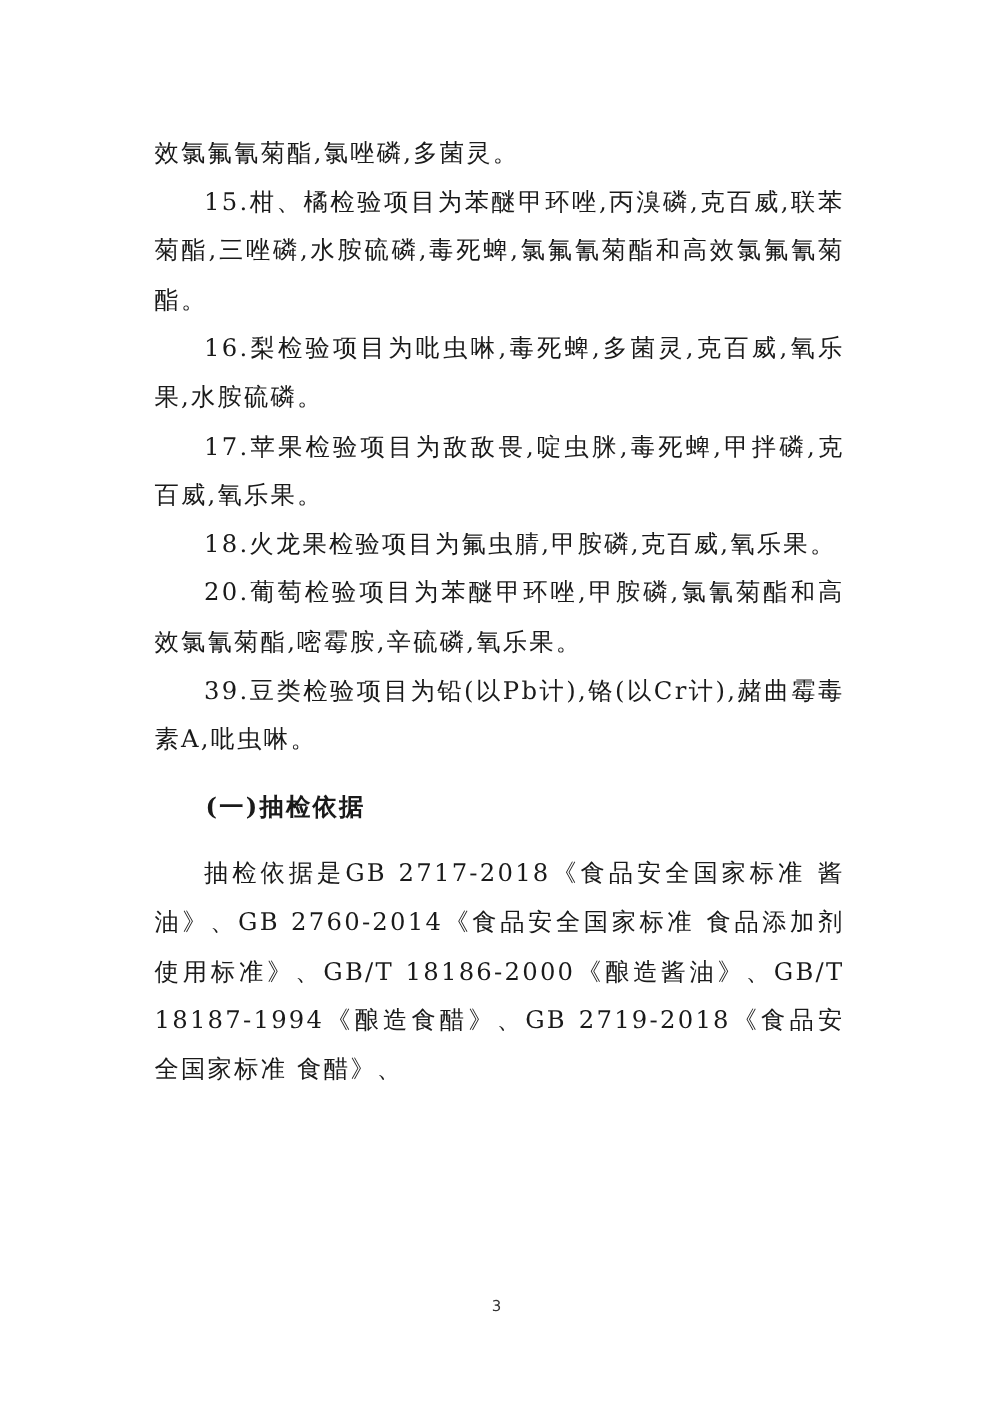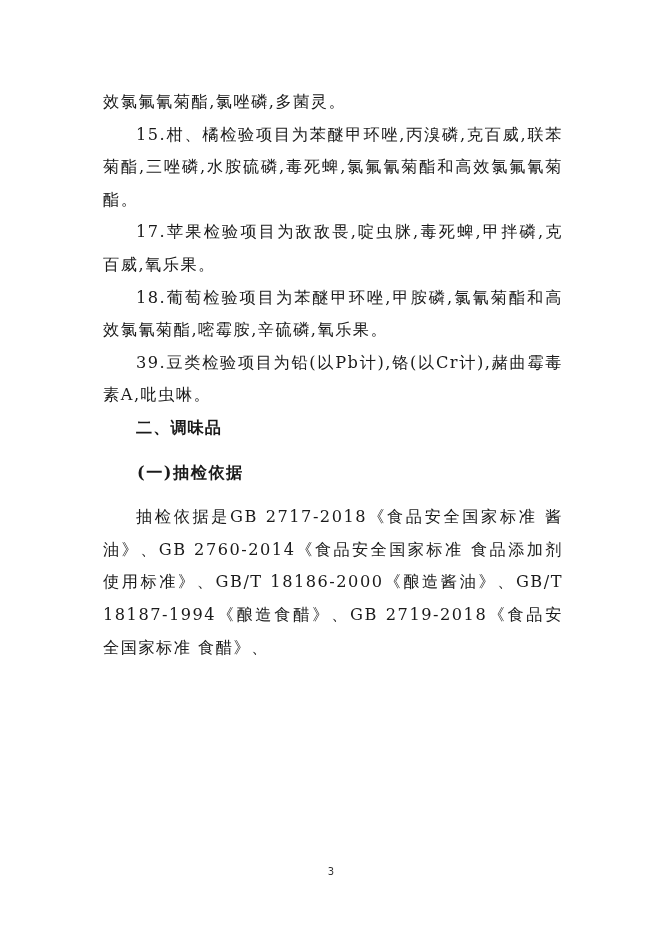--- a/index.html
+++ b/index.html
@@ -64,21 +64,22 @@
       color: #333;
     }
   </style>
 </head>
 <body>
 
 <div class="page">
   <div class="body-text">
     <p class="para">效氯氟氰菊酯,氯唑磷,多菌灵。</p>
     <p class="para indent">15.柑、橘检验项目为苯醚甲环唑,丙溴磷,克百威,联苯菊酯,三唑磷,水胺硫磷,毒死蜱,氯氟氰菊酯和高效氯氟氰菊酯。</p>
+    <p class="para indent">16.梨检验项目为吡虫啉,毒死蜱,多菌灵,克百威,氧乐果,水胺硫磷。</p>
     <p class="para indent">17.苹果检验项目为敌敌畏,啶虫脒,毒死蜱,甲拌磷,克百威,氧乐果。</p>
-    <p class="para indent">18.葡萄检验项目为苯醚甲环唑,甲胺磷,氯氰菊酯和高效氯氰菊酯,嘧霉胺,辛硫磷,氧乐果。</p>
+    <p class="para indent">18.火龙果检验项目为氟虫腈,甲胺磷,克百威,氧乐果。</p>
+    <p class="para indent">20.葡萄检验项目为苯醚甲环唑,甲胺磷,氯氰菊酯和高效氯氰菊酯,嘧霉胺,辛硫磷,氧乐果。</p>
     <p class="para indent">39.豆类检验项目为铅(以Pb计),铬(以Cr计),赭曲霉毒素A,吡虫啉。</p>
-    <h2 class="heading">二、调味品</h2>
     <h3 class="subheading">(一)抽检依据</h3>
     <p class="para indent">抽检依据是GB 2717-2018《食品安全国家标准 酱油》、GB 2760-2014《食品安全国家标准 食品添加剂使用标准》、GB/T 18186-2000《酿造酱油》、GB/T 18187-1994《酿造食醋》、GB 2719-2018《食品安全国家标准 食醋》、</p>
   </div>
   <div class="page-number">3</div>
 </div>
 
 </body></html>

